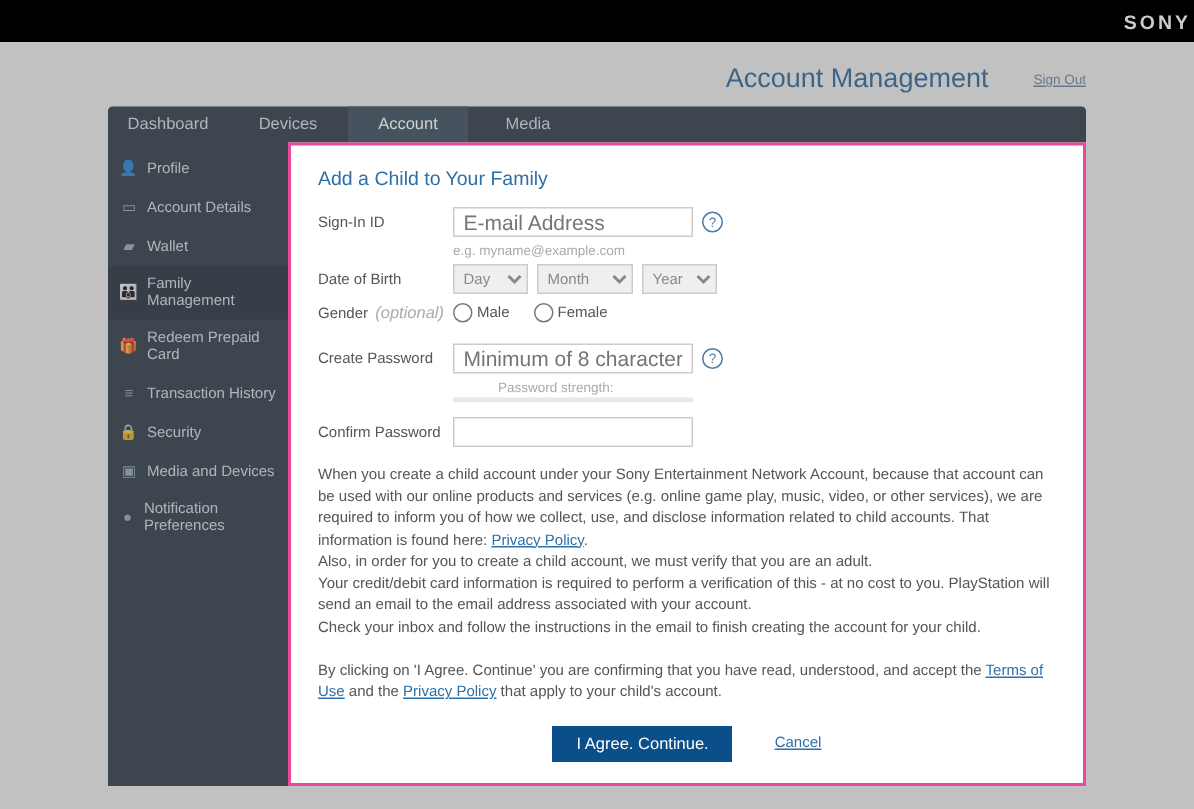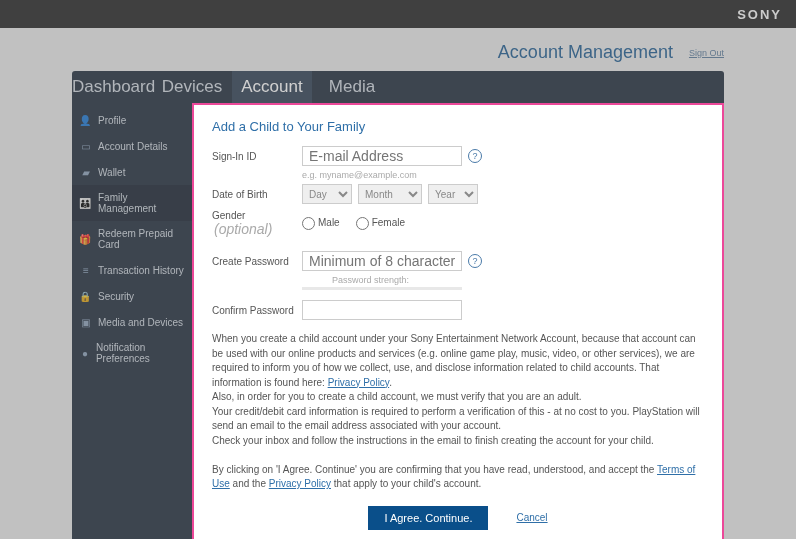--- a/index.html
+++ b/index.html
@@ -1,36 +1,36 @@
 <!DOCTYPE html>
 <html><head>
 <meta charset="utf-8">
 <style>
 *{box-sizing:border-box;margin:0;padding:0}
 body{font-family:Arial,Helvetica,sans-serif;font-size:11px;background:#fff;color:#333}
-.topbar{background:#404040;height:28px;display:flex;justify-content:flex-end;align-items:center;padding-right:14px}
+.topbar{background:#000000;height:28px;display:flex;justify-content:flex-end;align-items:center;padding-right:2px}
 .topbar-logo{color:#ccc;font-weight:bold;letter-spacing:2px;font-size:13px}
 .page{background:#e8e8e8;padding:0 0 20px 0;min-height:480px;position:relative}
 .header{display:flex;justify-content:flex-end;padding:14px 72px 8px 0}
-.header-title{color:#1c5a8f;font-size:18px;font-weight:normal;margin-right:16px}
+.header-title{color:#1c5a8f;font-size:18px;font-weight:normal;margin-right:30px}
 .signout{color:#5a7a9a;font-size:9px;text-decoration:underline;margin-top:6px}
 .container{margin:0 72px;background:#1e2a3a;border-radius:3px 3px 0 0}
 .tabs{display:flex;align-items:center}
-.tab{padding:6px 0;text-align:center;width:80px;color:#cfd6de;font-size:17px;cursor:pointer}
+.tab{padding:6px 0;text-align:center;width:80px;color:#cfd6de;font-size:11px;cursor:pointer}
 .tab.active{background:#2d3e52;color:#fff}
 .body{display:flex}
 .sidebar{width:120px;background:#1e2a3a;padding:4px 0}
 .sitem{display:flex;align-items:center;padding:7px 8px;color:#cfd6de;font-size:10px;cursor:pointer;gap:6px}
 .sitem .icon{width:12px;height:12px;display:inline-flex;align-items:center;justify-content:center;color:#8aa0b8;font-size:10px}
 .sitem.active{background:#16202e}
 .main{flex:1;background:#fff;border:2px solid #ec4899;padding:14px 18px;min-height:330px}
 .main h2{color:#2f6fa8;font-size:13px;font-weight:normal;margin-bottom:12px}
 .row{display:flex;align-items:center;margin-bottom:6px}
 .label{width:90px;color:#555;font-size:10px}
-.opt{color:#aaa;font-size:14px;font-style:italic;margin-left:2px}
+.opt{color:#aaa;font-size:11px;font-style:italic;margin-left:2px}
 .field{display:flex;align-items:center;gap:6px}
 input[type=text],input[type=password]{border:1px solid #ccc;height:20px;padding:0 6px;font-size:14px;color:#888;width:160px}
 .hint{font-size:9px;color:#aaa;margin-left:90px;margin-top:-2px;margin-bottom:4px}
 .help{width:14px;height:14px;border:1px solid #4a7aa8;border-radius:50%;color:#4a7aa8;font-size:9px;display:flex;align-items:center;justify-content:center;cursor:pointer}
 select{border:1px solid #ccc;height:20px;font-size:10px;color:#888;padding:0 2px}
 .sel-day{width:50px}.sel-month{width:64px}.sel-year{width:50px}
 .radio-lbl{font-size:10px;color:#555;margin-right:10px}
 input[type=radio]{margin-right:3px;vertical-align:middle}
 .pwstr{font-size:9px;color:#aaa;margin-left:120px;margin-top:-2px;margin-bottom:2px}
 .pwbar{margin-left:90px;width:160px;height:3px;background:#e8e8e8;margin-bottom:10px}

